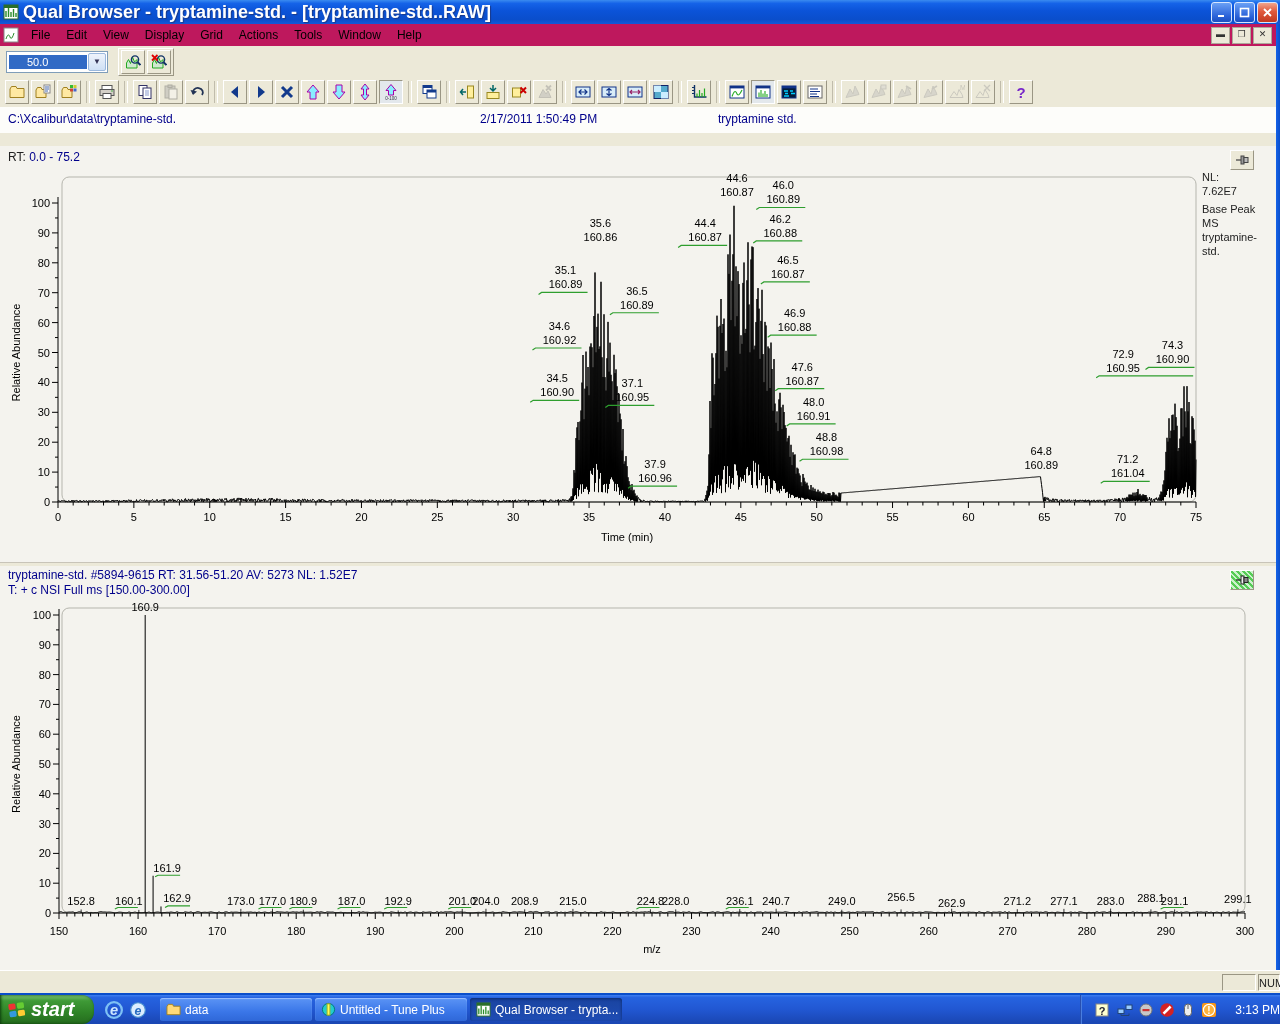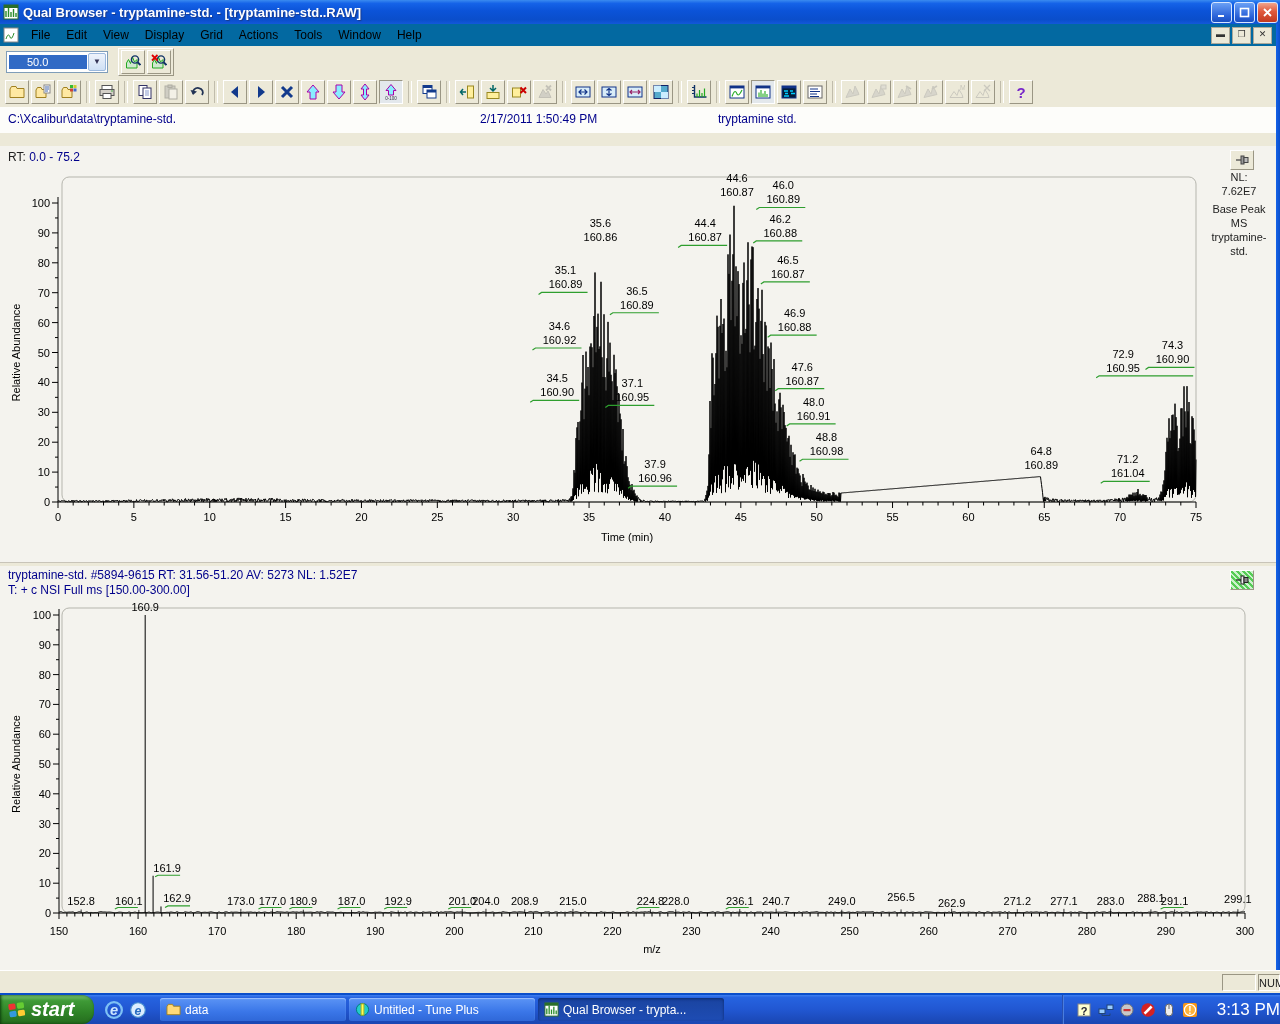--- a/index.html
+++ b/index.html
@@ -1,44 +1,44 @@
 <!DOCTYPE html>
 <html><head>
 <meta charset="utf-8">
 <style>
   html,body{margin:0;padding:0;}
   body{width:1280px;height:1024px;overflow:hidden;font-family:"Liberation Sans",sans-serif;background:#ECE9D8;position:relative;}
   .abs{position:absolute;}
   
   #titlebar{left:0;top:0;width:1280px;height:24px;background:linear-gradient(180deg,#3a8bf0 0%,#1563e8 14%,#0b53d8 45%,#0a4ecb 82%,#1258da 100%);display:flex;align-items:center;color:#fff;}
-  #titlebar .ttext{font-size:13px;font-weight:bold;text-shadow:1px 1px 1px #1a3a8a;white-space:nowrap;flex:1;}
+  #titlebar .ttext{font-size:18px;font-weight:bold;text-shadow:1px 1px 1px #1a3a8a;white-space:nowrap;flex:1;}
   .appicon{width:16px;height:16px;margin:0 4px 0 3px;}
   .winbtn{width:21px;height:21px;border-radius:3px;margin-right:2px;display:flex;align-items:center;justify-content:center;font-size:11px;color:#fff;border:1px solid #d6e6ff;box-sizing:border-box;}
   .winbtn.minmax{background:linear-gradient(180deg,#6aa0f5,#2a62d8 70%,#1c4fc0);}
   .winbtn.close{background:linear-gradient(180deg,#f2a58c,#e0593c 45%,#c23a20);font-weight:bold;}
-  #menubar{left:0;top:24px;width:1280px;height:22px;background:#0369a1;display:flex;align-items:center;border-bottom:1px solid #d8d4c8;}
+  #menubar{left:0;top:24px;width:1280px;height:22px;background:#be185d;display:flex;align-items:center;border-bottom:1px solid #d8d4c8;}
   .menuitem{padding:2px 8px;font-size:12px;color:#000;}
   .mdibtn{width:17px;height:15px;margin-right:2px;border:1px solid #aca899;background:#ECE9D8;font-size:9px;line-height:13px;text-align:center;color:#333;}
   
   #toolbar1{left:0;top:46px;width:1280px;height:31px;background:#ECE9D8;display:flex;align-items:center;}
   #toolbar2{left:0;top:77px;width:1280px;height:30px;background:#ECE9D8;display:flex;align-items:center;border-bottom:1px solid #c8c4b8;}
   .combo{width:100px;height:20px;background:#fff;border:1px solid #7f9db9;margin-left:6px;display:flex;align-items:center;}
   .combo .val{flex:1;font-size:11px;background:#316AC5;color:#fff;margin:2px 1px 2px 2px;padding:1px 18px;}
   .combo .drop{width:16px;height:16px;margin-right:1px;background:linear-gradient(180deg,#eef3fb,#cfe0f5);border:1px solid #9ab8dd;border-radius:2px;font-size:8px;line-height:15px;text-align:center;color:#335;}
   .tbtn{width:24px;height:24px;margin:0 1px;background:#ECE9D8;border:1px solid;border-color:#fff #9a9684 #9a9684 #fff;display:flex;align-items:center;justify-content:center;box-sizing:border-box;}
   .tbtn.pressed{border-color:#9a9684 #fff #fff #9a9684;background:#e3e8ec;}
   .tbtn.disabled svg{opacity:.40;filter:grayscale(1);}
   .tsep{width:2px;height:22px;margin:0 4px;border-left:1px solid #c0bcab;border-right:1px solid #fff;}
   .bgroup{display:flex;margin-left:10px;padding:1px;border:1px solid;border-color:#fff #9a9684 #9a9684 #fff;}
   
   #infobar{left:0;top:107px;width:1280px;height:26px;background:#fdfdfa;border-bottom:6px solid #0f172a;color:#00008B;font-size:12px;}
   #infobar span{position:absolute;top:5px;white-space:nowrap;}
   
   #gap1{left:0;top:133px;width:1280px;height:13px;background:#ECE9D8;}
-  .pane{background:#F4F3EE;text-align:center;}
+  .pane{background:#F4F3EE;}
   #pane-top{left:0;top:146px;width:1280px;height:416px;}
   #pane-bottom{left:0;top:566px;width:1280px;height:404px;}
   #splitter{left:0;top:562px;width:1280px;height:4px;background:#ECE9D8;border-top:1px solid #c8c4b8;}
   .pane-header{position:absolute;left:8px;top:4px;font-size:12px;white-space:nowrap;}
   .hdr-navy{color:#00008B;}
   .hdr-dark{color:#222;}
   .pinbtn{position:absolute;right:26px;top:4px;width:22px;height:18px;border:1px solid;border-color:#fff #9a9684 #9a9684 #fff;background:#ECE9D8;display:flex;align-items:center;justify-content:center;}
   .pinbtn.green{background-image:repeating-linear-gradient(45deg,#55cc55 0 2px,#ccf2cc 2px 4px);}
   #nlblock{position:absolute;left:1202px;top:24px;width:74px;font-size:11px;color:#222;line-height:14px;}
   #nlblock div{white-space:nowrap;}
@@ -48,27 +48,27 @@
   .sunken{position:absolute;top:3px;height:17px;border:1px solid;border-color:#9a9684 #fff #fff #9a9684;font-size:11px;color:#222;text-align:center;line-height:16px;box-sizing:border-box;}
   #rborder{left:1276px;top:24px;width:4px;height:946px;background:linear-gradient(90deg,#1563e8,#0a4ecb);}
   #bborder{left:0;top:993px;width:1280px;height:2px;background:#0a4ecb;}
   
   #taskbar{left:0;top:995px;width:1280px;height:29px;background:linear-gradient(180deg,#3e7ef0 0%,#2663e0 9%,#2157d2 50%,#1a47b4 95%);display:flex;align-items:center;}
   #startbtn{width:94px;height:29px;border-radius:0 12px 12px 0;background:linear-gradient(180deg,#7fc576 0%,#3f9a37 20%,#2f8427 60%,#256b1e 100%);display:flex;align-items:center;color:#fff;font-weight:bold;font-style:italic;font-size:20px;box-shadow:1px 0 3px #0b3c0b inset;}
   #startbtn .flag{margin:0 5px 0 8px;}
   .ql{display:flex;align-items:center;margin-left:8px;}
   .qlicon{width:20px;height:20px;margin:0 2px;display:flex;align-items:center;justify-content:center;}
   .tasks{display:flex;margin-left:10px;height:23px;}
-  .taskbtn{width:186px;height:23px;margin-right:3px;border-radius:3px;background:linear-gradient(180deg,#5b94f5,#3a76e8 60%,#2f68d8);display:flex;align-items:center;color:#fff;font-size:12px;box-shadow:0 1px 1px #9cc0ff inset;overflow:hidden;white-space:nowrap;}
+  .taskbtn{width:152px;height:23px;margin-right:3px;border-radius:3px;background:linear-gradient(180deg,#5b94f5,#3a76e8 60%,#2f68d8);display:flex;align-items:center;color:#fff;font-size:12px;box-shadow:0 1px 1px #9cc0ff inset;overflow:hidden;white-space:nowrap;}
   .taskbtn.active{background:linear-gradient(180deg,#1a44a0,#1e4cb4);box-shadow:0 1px 3px #0c2a6e inset;}
   .taskbtn svg{margin:0 4px 0 6px;flex:none;}
   #traydiv{margin-left:auto;width:2px;height:29px;background:linear-gradient(90deg,#16399a,#5b94f5);}
   .tray{display:flex;align-items:center;padding-right:8px;}
   .trayicon{width:17px;height:17px;margin:0 2px;display:flex;align-items:center;justify-content:center;}
-  #clock{color:#fff;font-size:17px;margin-left:8px;white-space:nowrap;}
+  #clock{color:#fff;font-size:12px;margin-left:8px;white-space:nowrap;}
 </style>
 </head>
 <body>
 
 <div id="titlebar" class="abs">
   <svg class="appicon" viewBox="0 0 16 16">
       <rect x="1" y="1" width="14" height="14" fill="#fff" stroke="#2a6e2a"></rect>
       <path d="M3 13V7M5.5 13V4M8 13V8M10.5 13V5M13 13V9" stroke="#2a8c2a" stroke-width="1.4"></path>
       <rect x="1" y="1" width="14" height="3" fill="#2a6e2a"></rect>
     </svg>

